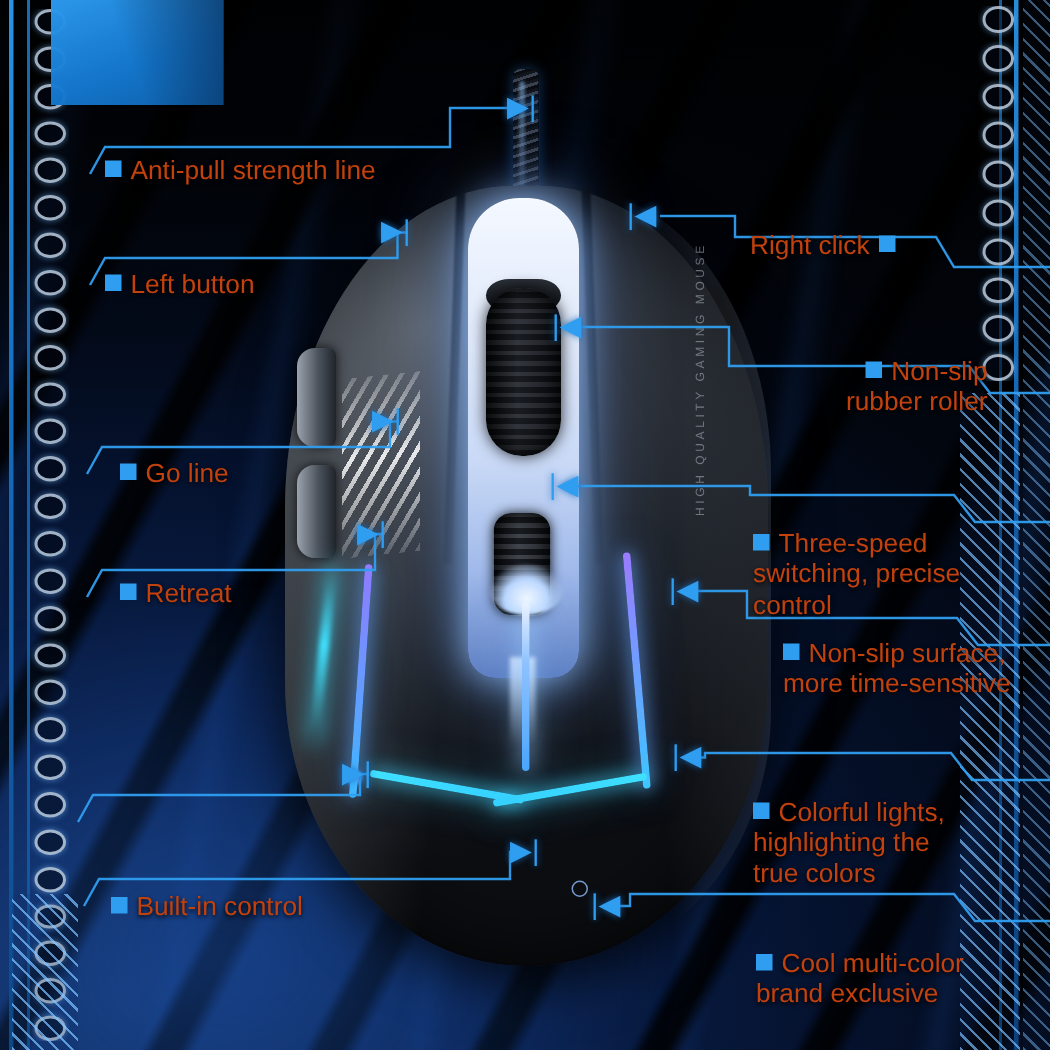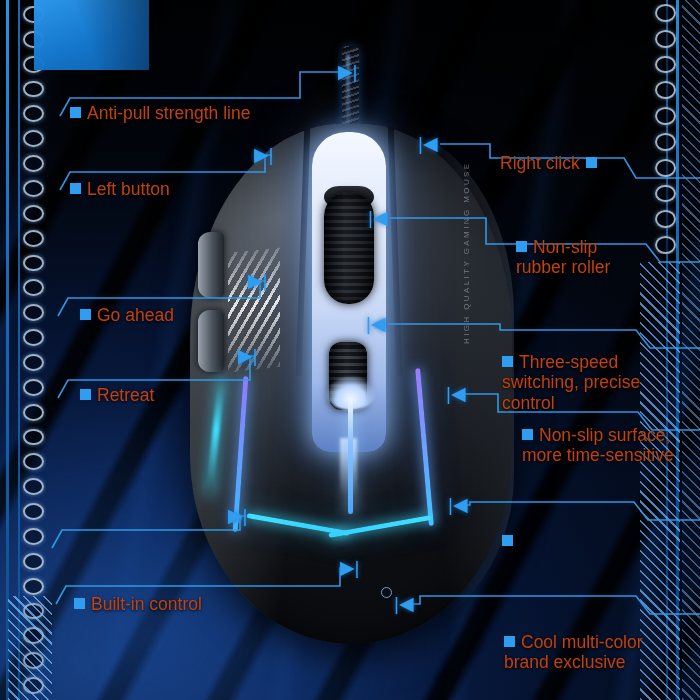--- a/index.html
+++ b/index.html
@@ -349,46 +349,48 @@
   <div class="marker" style="left:448px;top:495px;">|◀</div>
   <div class="marker" style="left:394px;top:594px;">|◀</div>
 
   <div class="callout" style="left:70px;top:82px;">
     <span class="bullet"></span><span>Anti-pull strength line</span>
   </div>
   <div class="callout" style="left:70px;top:158px;">
     <span class="bullet"></span><span>Left button</span>
   </div>
   <div class="callout" style="left:80px;top:284px;">
-    <span class="bullet"></span><span>Go ahead</span>
+    <span class="bullet"></span><span>Go line</span>
   </div>
   <div class="callout" style="left:80px;top:364px;">
     <span class="bullet"></span><span>Retreat</span>
   </div>
   <div class="callout" style="left:74px;top:573px;">
     <span class="bullet"></span><span>Built-in control</span>
   </div>
 
   <div class="callout right" style="left:500px;top:132px;">
     <span>Right click</span><span class="bullet after"></span>
   </div>
-  <div class="callout right" style="left:516px;top:216px;">
+  <div class="callout right" style="left:564px;top:216px;text-align:right;">
     <span class="bullet"></span><span>Non-slip
 rubber roller</span>
   </div>
   <div class="callout right" style="left:502px;top:331px;">
     <span class="bullet"></span><span>Three-speed
 switching, precise
 control</span>
   </div>
   <div class="callout right" style="left:494px;top:404px;margin-left:28px;">
     <span class="bullet"></span><span>Non-slip surface,
 more time-sensitive</span>
   </div>
   <div class="callout right" style="left:502px;top:510px;">
-    <span class="bullet"></span>
+    <span class="bullet"></span><span>Colorful lights,
+highlighting the
+true colors</span>
   </div>
   <div class="callout right" style="left:504px;top:611px;">
     <span class="bullet"></span><span>Cool multi-color
 brand exclusive</span>
   </div>
 
 </div>
 
 </body></html>

